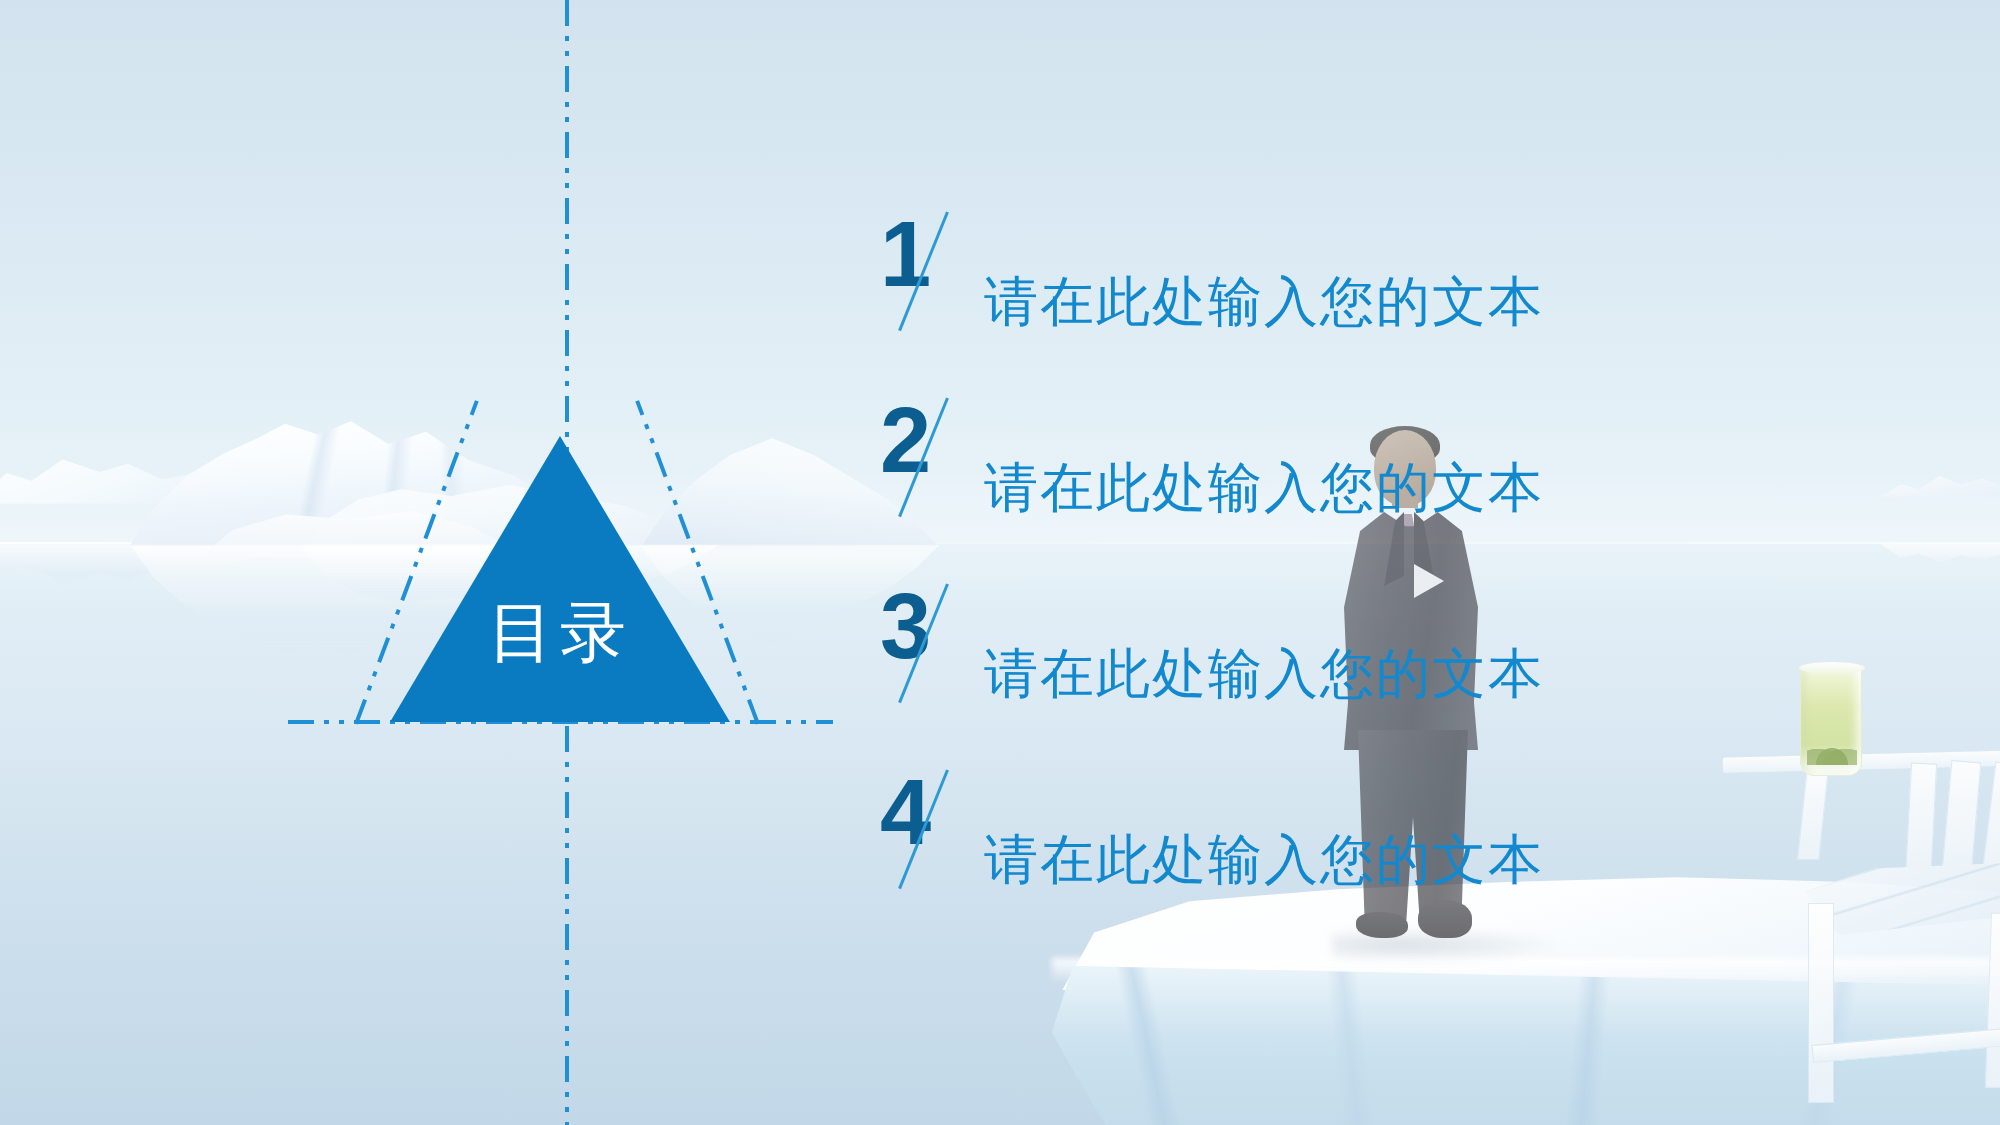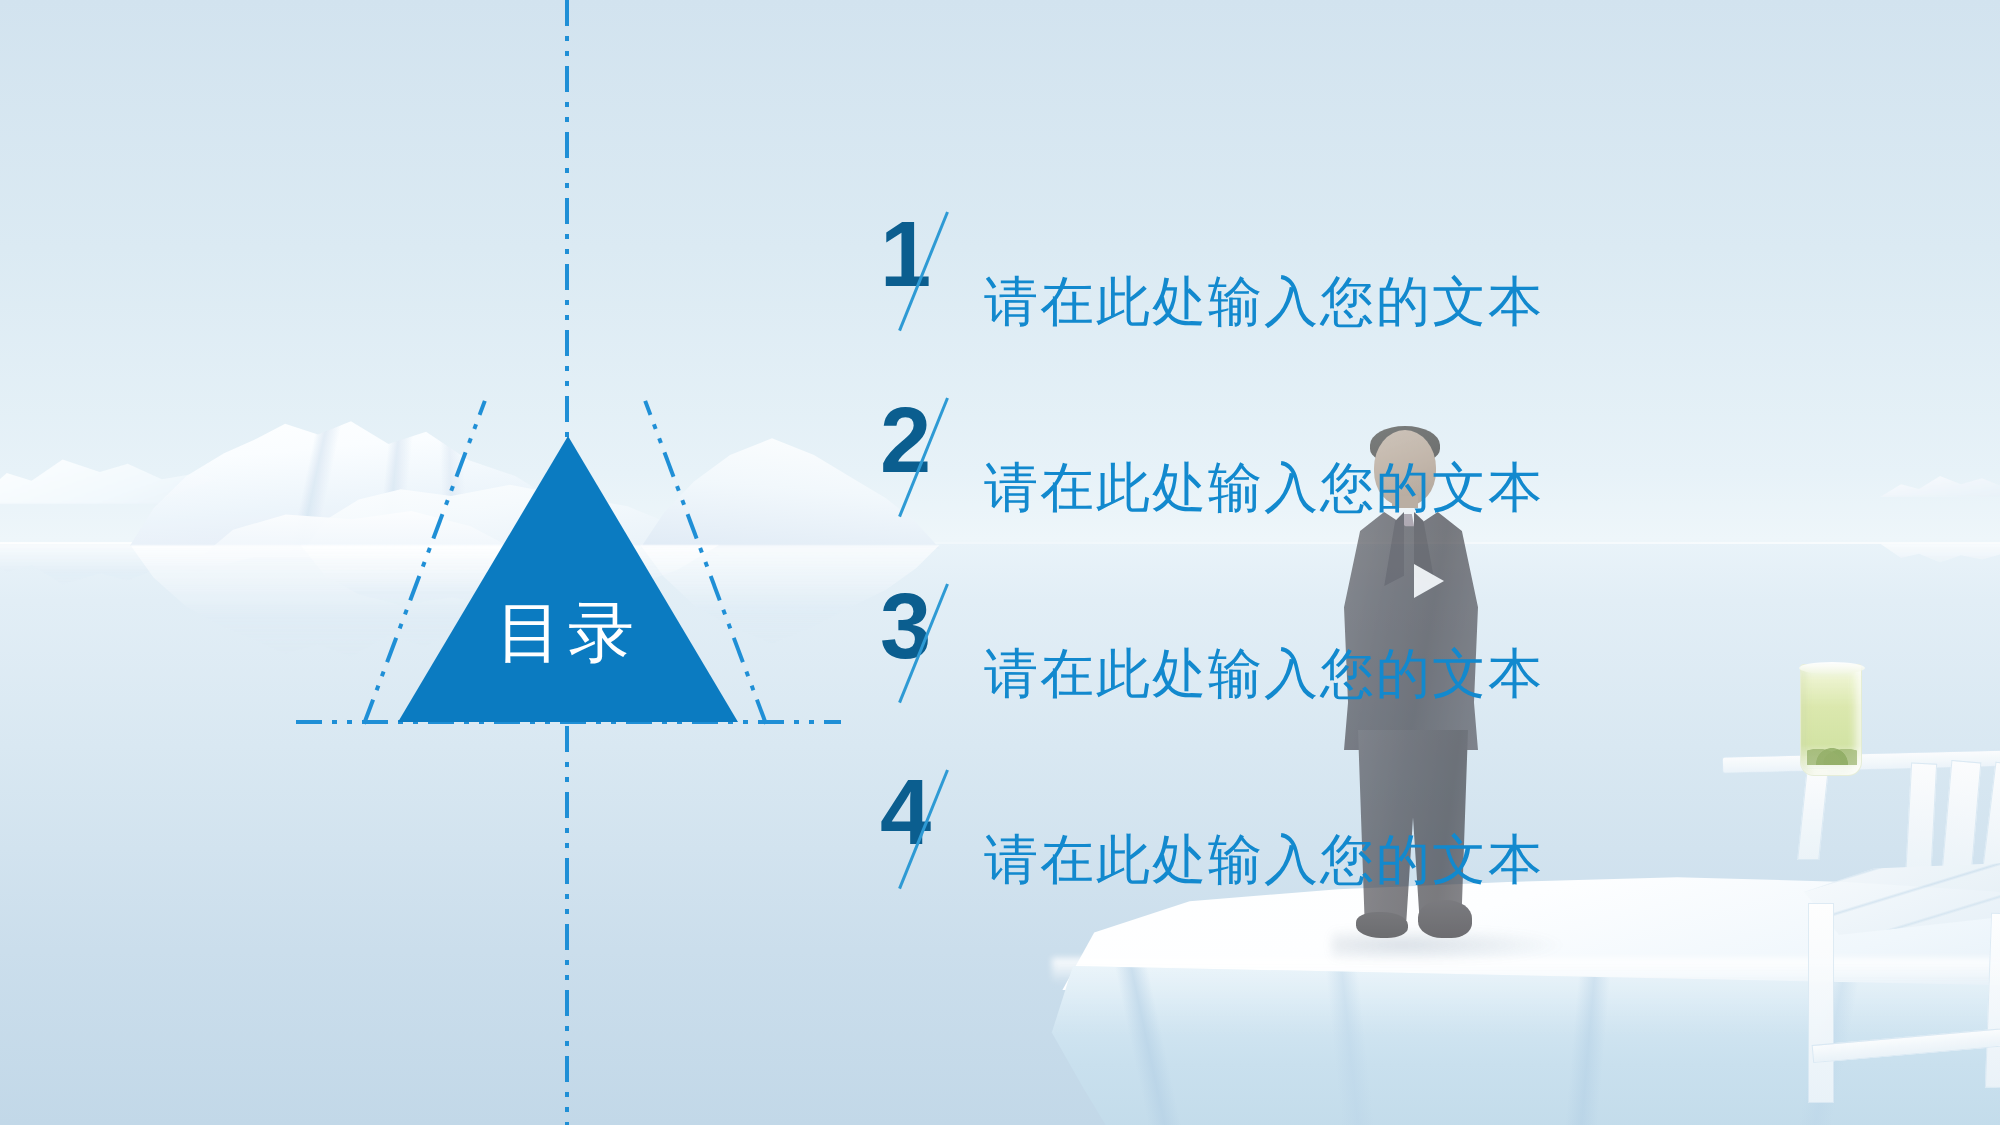--- a/index.html
+++ b/index.html
@@ -271,21 +271,21 @@
     position:absolute; left:565px; top:0; width:4px; height:1125px;
     background-image:linear-gradient(to bottom,
       #1f8fd6 0 26px, transparent 26px 36px,
       #1f8fd6 36px 41px, transparent 41px 51px,
       #1f8fd6 51px 56px, transparent 56px 66px);
     background-size:4px 66px;
     background-repeat:repeat-y;
   }
 
   
-  .tri-group{ position:absolute; left:368px; top:398px; width:400px; height:328px; }
+  .tri-group{ position:absolute; left:360px; top:398px; width:400px; height:328px; }
 
   
   .tri-edge{ position:absolute; height:4px; transform-origin:0 50%;
     background-image:linear-gradient(to right,
       #1f8fd6 0 26px, transparent 26px 36px,
       #1f8fd6 36px 41px, transparent 41px 51px,
       #1f8fd6 51px 56px, transparent 56px 66px);
     background-size:66px 4px; background-repeat:repeat-x; }
   .tri-base{ left:-72px; top:322px; width:545px; }
   .tri-left{ left:-4px; top:324px; width:345px; transform:rotate(-69.5deg); }

